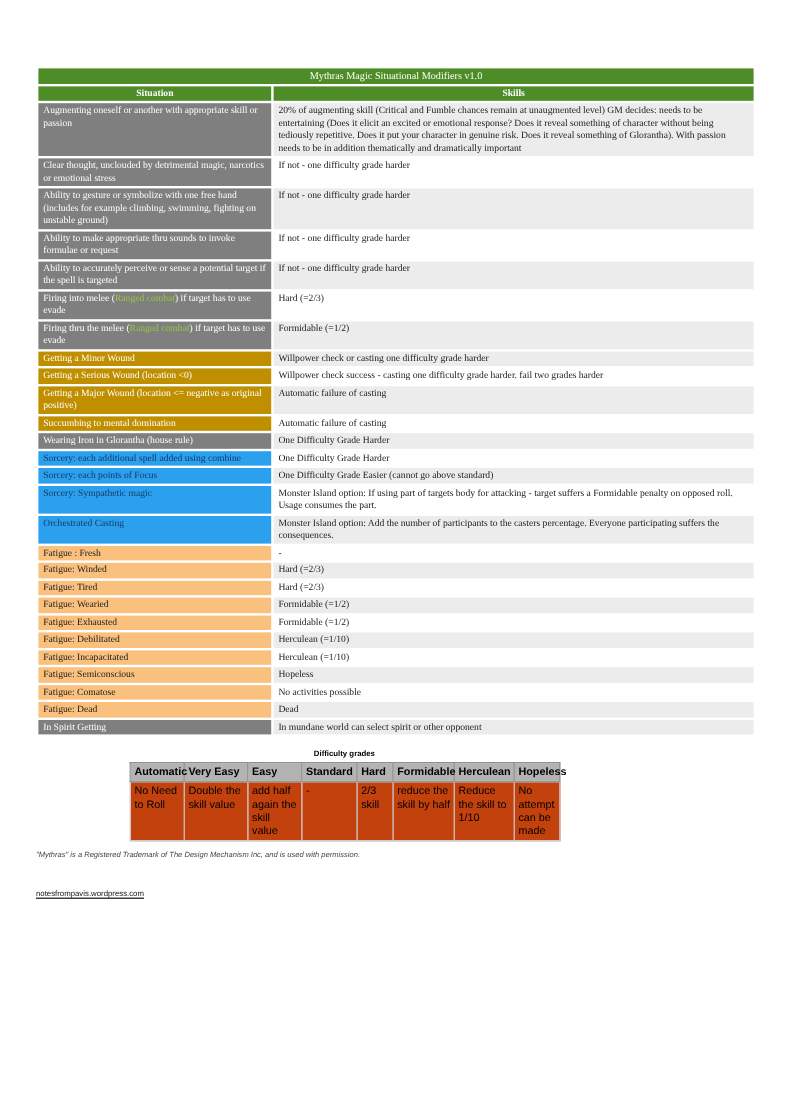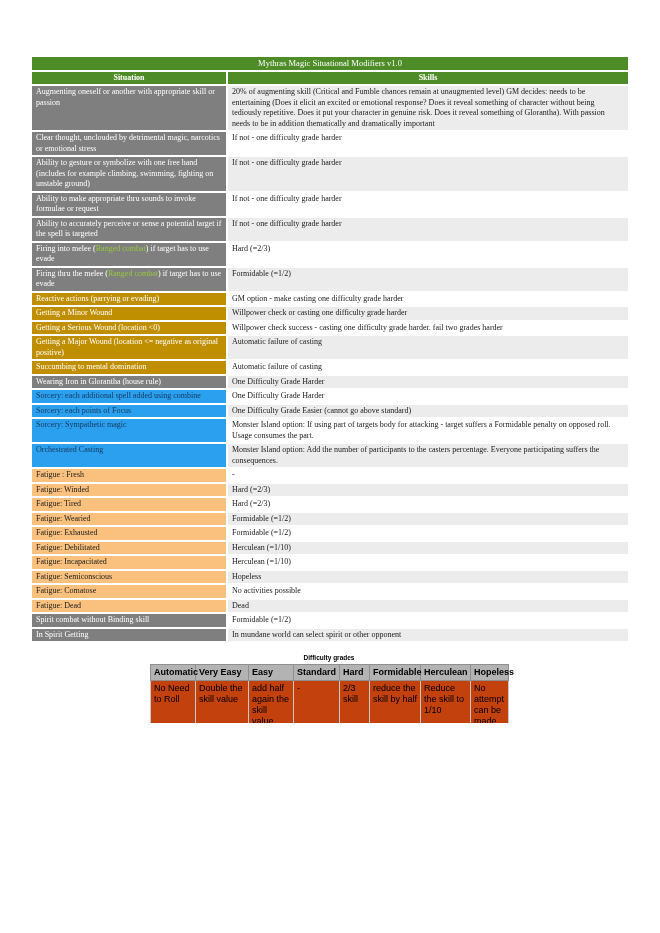--- a/index.html
+++ b/index.html
@@ -1,35 +1,35 @@
 <!DOCTYPE html>
 <html style="--green: #4e8c28; --gray: #7f7f7f; --gold: #bf8f00; --blue: #2aa0ee; --bluetext: #17375e; --peach: #fac07d; --linkgreen: #97c83c;"><head>
 <meta charset="utf-8">
 <style>
   html,body{margin:0;padding:0;background:#ffffff;}
-  .page{position:relative;width:660px;height:723px;background:#fff;overflow:hidden;
+  .page{position:relative;width:660px;height:933px;background:#fff;overflow:hidden;
         font-family:"Liberation Serif",serif;}
   .content{position:absolute;left:30px;top:55px;width:600px;}
 
   table.main{border-collapse:separate;border-spacing:2px;width:100%;table-layout:fixed;
              font-size:8px;line-height:10.5px;}
   table.main td, table.main th{padding:1px 4px;vertical-align:top;word-wrap:break-word;}
   th.title-row{background:var(--green);color:#fff;text-align:center;font-weight:normal;
                font-size:8.5px;padding:2px 4px;}
   th.col-head{background:var(--green);color:#fff;text-align:center;font-weight:bold;margin-top:36px;}
   td.sit-gray{background:var(--gray);color:#ffffff;}
   td.sit-gold{background:var(--gold);color:#ffffff;}
   td.sit-blue{background:var(--blue);color:var(--bluetext);}
   td.sit-peach{background:var(--peach);color:#1a1a1a;}
   td.skills{color:#1a1a1a;}
   td.skills-odd{background:#ececec;}
   td.skills-even{background:#ffffff;}
   .green-link{color:var(--linkgreen);cursor:pointer;}
 
-  .diff-section{margin-left:120px;width:358px;margin-top:11px;
+  .diff-section{margin-left:78px;width:358px;margin-top:11px;
                 font-family:"Liberation Sans",sans-serif;}
   .diff-title{font-size:6.5px;font-weight:bold;text-align:center;margin-bottom:3px;color:#000;}
   table.diff{border-collapse:collapse;width:100%;table-layout:fixed;font-size:9px;line-height:11px;}
   table.diff th{background:#b3b3b3;border:1px solid #8f8f8f;padding:2px 3px;text-align:left;
                 font-weight:bold;color:#000;}
   table.diff td{background:#c2410c;border:1px solid #c9c9c9;padding:2px 3px;vertical-align:top;
                 color:#000;word-wrap:break-word;}
 
   .footnote{margin-top:8px;font-family:"Liberation Sans",sans-serif;font-size:6.3px;
             font-style:italic;color:#444;}
@@ -79,24 +79,20 @@
           </tr>
           <tr>
             <td class="sit-gray"><span>Firing into melee (</span><span class="green-link">Ranged combat</span><span>) if target has to use evade</span></td>
             <td class="skills skills-even">Hard (=2/3)</td>
           </tr>
           <tr>
             <td class="sit-gray"><span>Firing thru the melee (</span><span class="green-link">Ranged combat</span><span>) if target has to use evade</span></td>
             <td class="skills skills-odd">Formidable (=1/2)</td>
           </tr>
           <tr>
-            <td class="sit-gold">Reactive actions (parrying or evading)</td>
-            <td class="skills skills-even">GM option - make casting one difficulty grade harder</td>
-          </tr>
-          <tr>
             <td class="sit-gold">Getting a Minor Wound</td>
             <td class="skills skills-odd">Willpower check or casting one difficulty grade harder</td>
           </tr>
           <tr>
             <td class="sit-gold">Getting a Serious Wound (location &lt;0)</td>
             <td class="skills skills-even">Willpower check success - casting one difficulty grade harder. fail two grades harder</td>
           </tr>
           <tr>
             <td class="sit-gold">Getting a Major Wound (location &lt;= negative as original positive)</td>
             <td class="skills skills-odd">Automatic failure of casting</td>
@@ -157,24 +153,20 @@
             <td class="sit-peach">Fatigue: Semiconscious</td>
             <td class="skills skills-odd">Hopeless</td>
           </tr>
           <tr>
             <td class="sit-peach">Fatigue: Comatose</td>
             <td class="skills skills-even">No activities possible</td>
           </tr>
           <tr>
             <td class="sit-peach">Fatigue: Dead</td>
             <td class="skills skills-odd">Dead</td>
-          </tr>
-          <tr>
-            <td class="sit-gray">Spirit combat without Binding skill</td>
-            <td class="skills skills-even">Formidable (=1/2)</td>
           </tr>
           <tr>
             <td class="sit-gray">In Spirit Getting</td>
             <td class="skills skills-odd">In mundane world can select spirit or other opponent</td>
           </tr>
         </tbody>
     </table>
 
     <div class="diff-section">
       <div class="diff-title">Difficulty grades</div>

